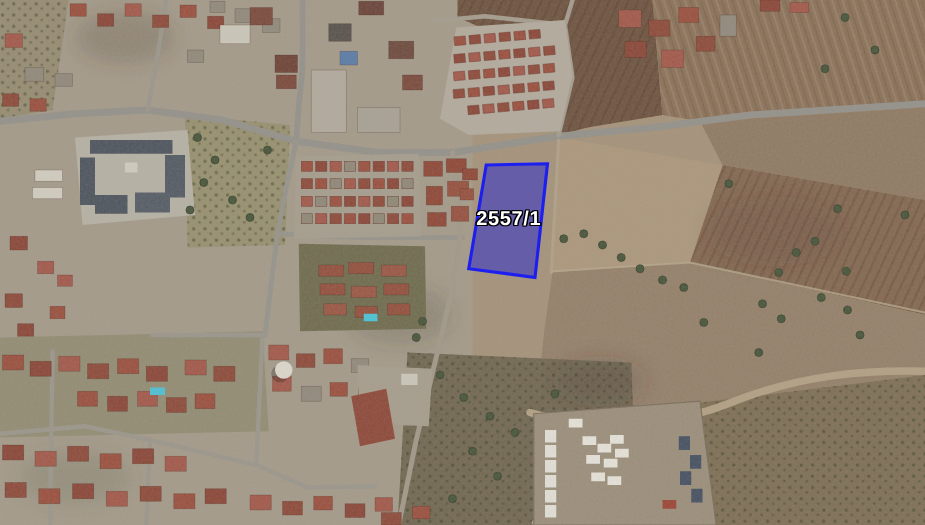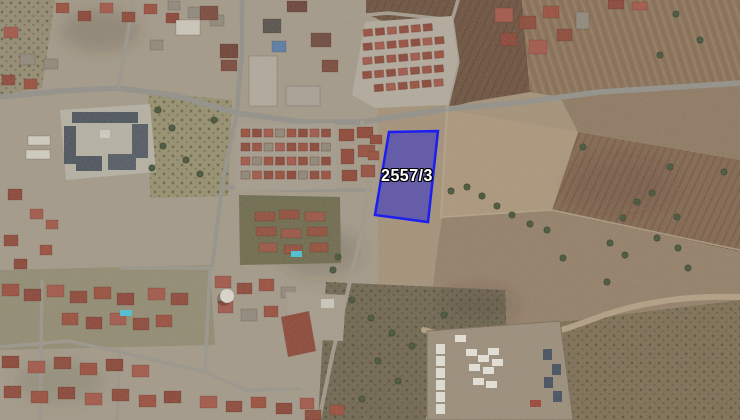--- a/index.html
+++ b/index.html
@@ -379,14 +379,14 @@
         <circle cx="214" cy="120" r="3.2" fill="#47543a" stroke="#36422c" stroke-width="0.6"></circle>
       </g>
 
   <rect x="0" y="0" width="740" height="420" filter="url(#grain)"></rect>
 
   <g>
     <polygon points="389,132 438,131 428,222 375,215" stroke-width="2.5" stroke-linejoin="miter" fill="#2b2bd0" fill-opacity="0.52" stroke="#1d1ff0"></polygon>
   </g>
 </svg>
 
-<div class="parcel-label" style="left: 381px; top: 167px; color: rgb(255, 255, 255);">2557/3</div>
+<div class="parcel-label" style="left: 381px; top: 167px; color: rgb(255, 255, 255);">2557/1</div>
 </div>
 
 </body></html>

